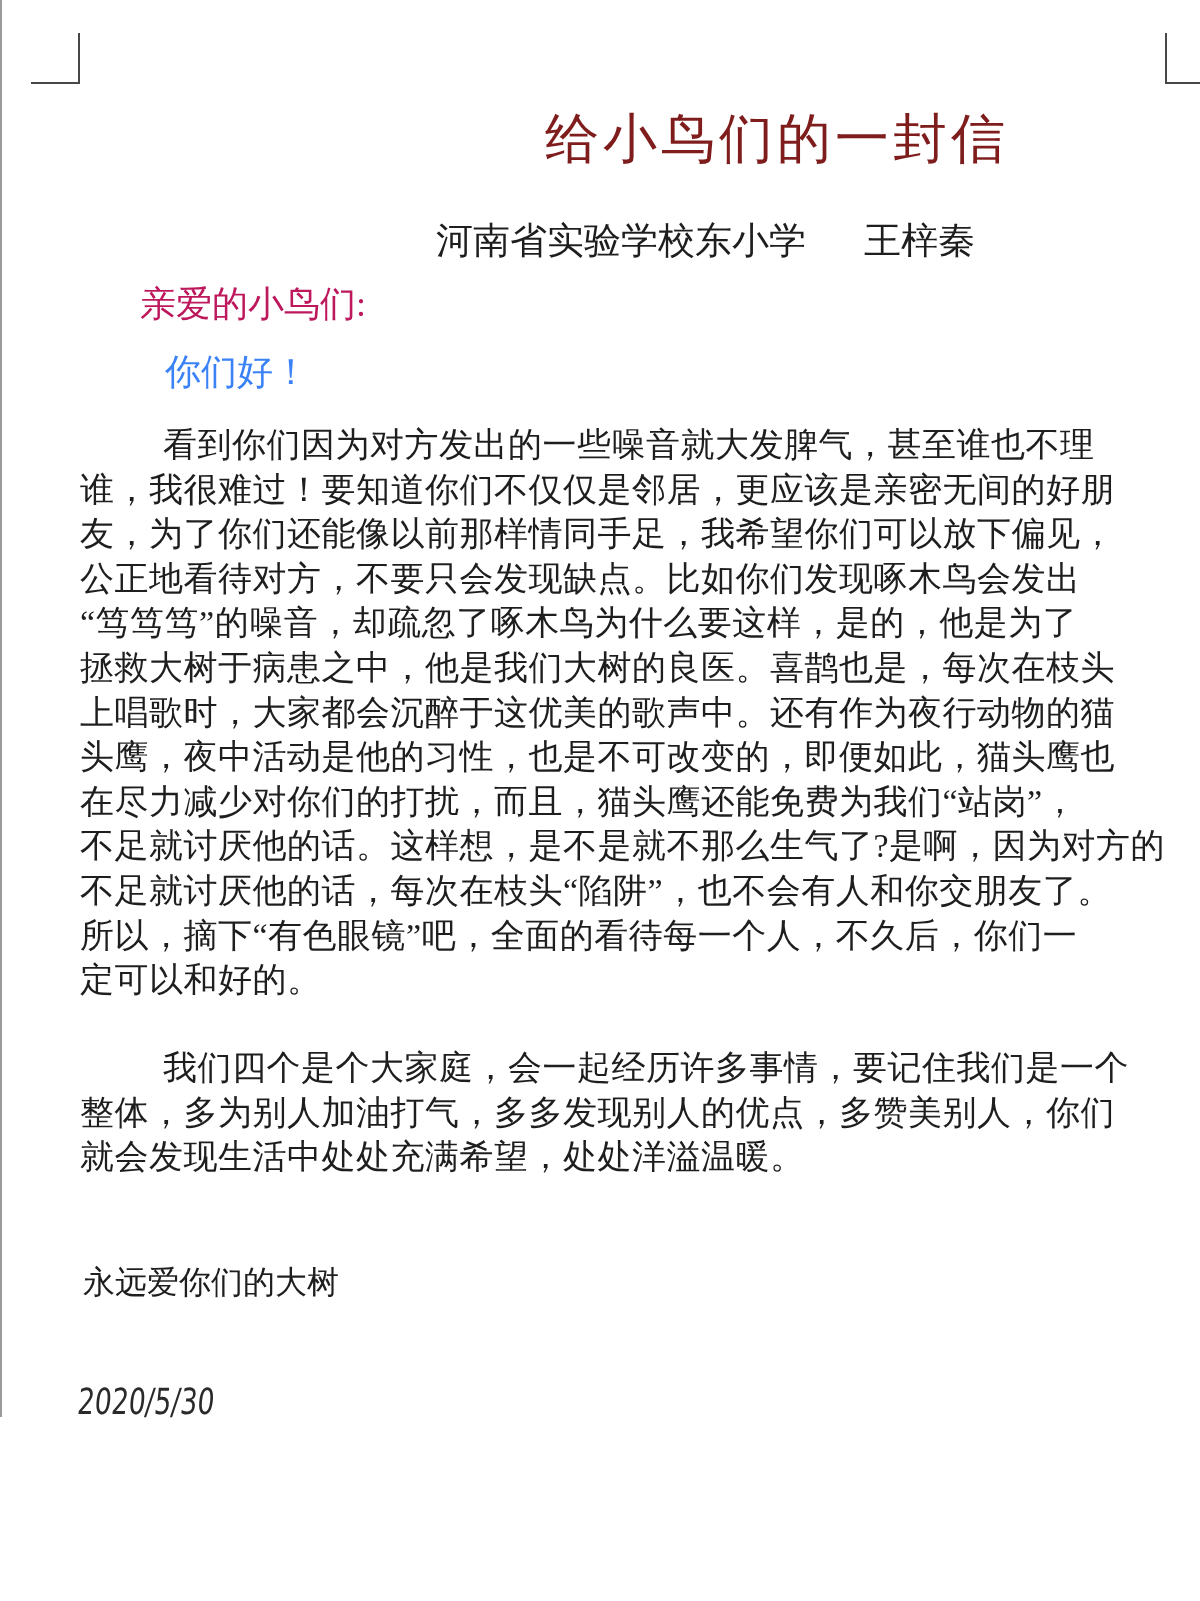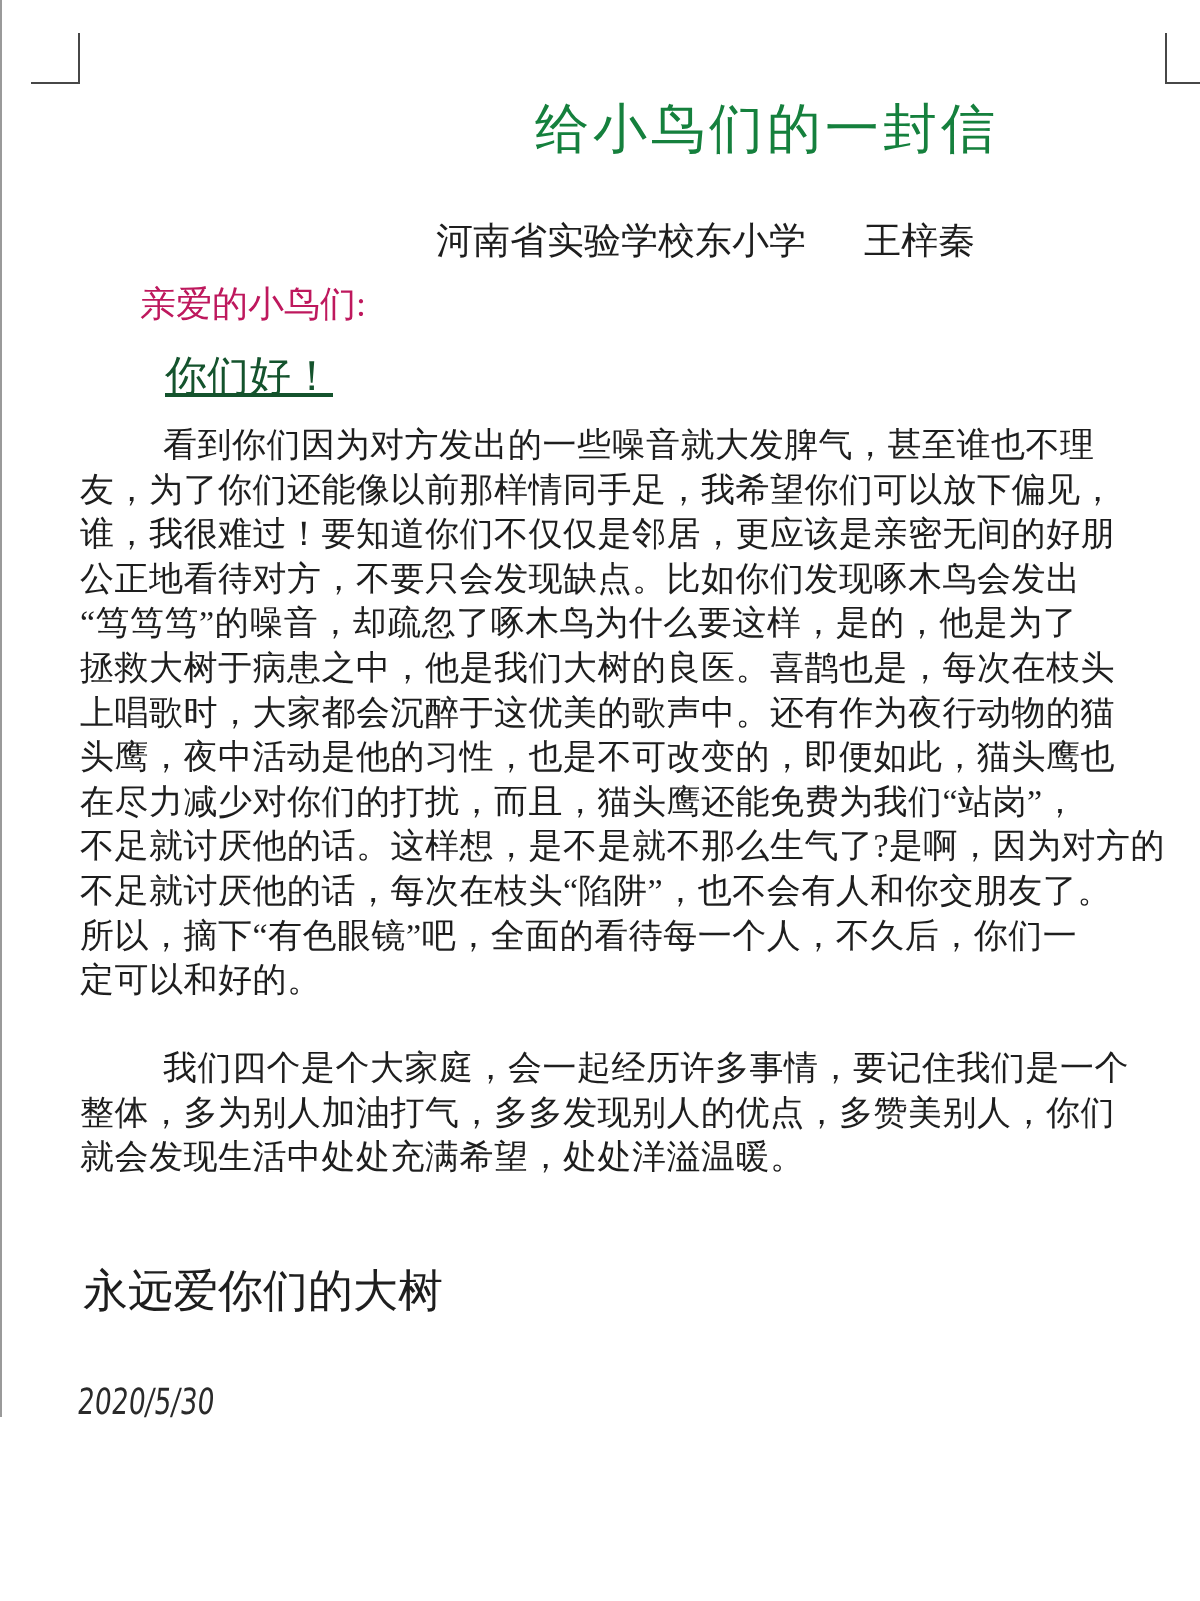--- a/index.html
+++ b/index.html
@@ -17,49 +17,49 @@
     background:#9a9a9a;
   }
   
   .mark{position:absolute;background:#474747;}
   .tl-v{left:78px;top:33px;width:2px;height:51px;}
   .tl-h{left:31px;top:82px;width:49px;height:2px;}
   .tr-v{left:1165px;top:33px;width:2px;height:51px;}
   .tr-h{left:1165px;top:82px;width:35px;height:2px;}
 
   .title{
-    position:absolute;left:530px;top:88px;margin:5px;
+    position:absolute;left:530px;top:88px;margin:15px;
     font-size:54px;font-weight:500;letter-spacing:4px;
-    white-space:nowrap;color:#15803d;
+    white-space:nowrap;color:#7f1d1d;
   }
   .byline{
     position:absolute;left:436px;top:216px;
     font-size:37px;white-space:nowrap;color:#1e1e1e;
   }
   .byline .author{margin-left:58px;font-family:Liberation Serif, serif;}
   .salutation{
     position:absolute;left:140px;top:280px;
     font-size:36px;white-space:nowrap;color:#be185d;
   }
   .greeting{
     position:absolute;left:165px;top:348px;
-    font-size:42px;white-space:nowrap;color:#14532d;text-decoration:underline;
+    font-size:36px;white-space:nowrap;color:#3b82f6;
   }
   .para{
     position:absolute;left:80px;
     font-size:34px;line-height:44.6px;letter-spacing:0.5px;
     color:#1e1e1e;
   }
   .para .line{white-space:nowrap;height:44.6px;}
   .para .indent{padding-left:83px;}
   .para1{top:423px;}
   .para2{top:1046px;}
   .signoff{
     position:absolute;left:83px;top:1261px;
-    font-size:45px;white-space:nowrap;color:#1e1e1e;
+    font-size:32px;white-space:nowrap;color:#1e1e1e;
   }
   .date{
     position:absolute;left:80px;top:1381px;
     font-family:"DejaVu Sans", sans-serif;
     font-size:36px;color:#2a2a2a;white-space:nowrap;
     transform:scaleX(0.74) skewX(-8deg);
     transform-origin:left top;
   }
 </style>
 </head>
@@ -78,22 +78,22 @@
 
   <div class="byline">
     <span class="school">河南省实验学校东小学</span><span class="author">王梓秦</span>
   </div>
 
   <div class="salutation">亲爱的小鸟们:</div>
   <div class="greeting">你们好！</div>
 
   <div class="para para1">
     <div class="line indent">看到你们因为对方发出的一些噪音就大发脾气，甚至谁也不理</div>
+    <div class="line">谁，我很难过！要知道你们不仅仅是邻居，更应该是亲密无间的好朋</div>
     <div class="line">友，为了你们还能像以前那样情同手足，我希望你们可以放下偏见，</div>
-    <div class="line">谁，我很难过！要知道你们不仅仅是邻居，更应该是亲密无间的好朋</div>
     <div class="line">公正地看待对方，不要只会发现缺点。比如你们发现啄木鸟会发出</div>
     <div class="line">“笃笃笃”的噪音，却疏忽了啄木鸟为什么要这样，是的，他是为了</div>
     <div class="line">拯救大树于病患之中，他是我们大树的良医。喜鹊也是，每次在枝头</div>
     <div class="line">上唱歌时，大家都会沉醉于这优美的歌声中。还有作为夜行动物的猫</div>
     <div class="line">头鹰，夜中活动是他的习性，也是不可改变的，即便如此，猫头鹰也</div>
     <div class="line">在尽力减少对你们的打扰，而且，猫头鹰还能免费为我们“站岗”，</div>
     <div class="line">不足就讨厌他的话。这样想，是不是就不那么生气了?是啊，因为对方的</div>
     <div class="line">不足就讨厌他的话，每次在枝头“陷阱”，也不会有人和你交朋友了。</div>
     <div class="line">所以，摘下“有色眼镜”吧，全面的看待每一个人，不久后，你们一</div>
     <div class="line">定可以和好的。</div>

